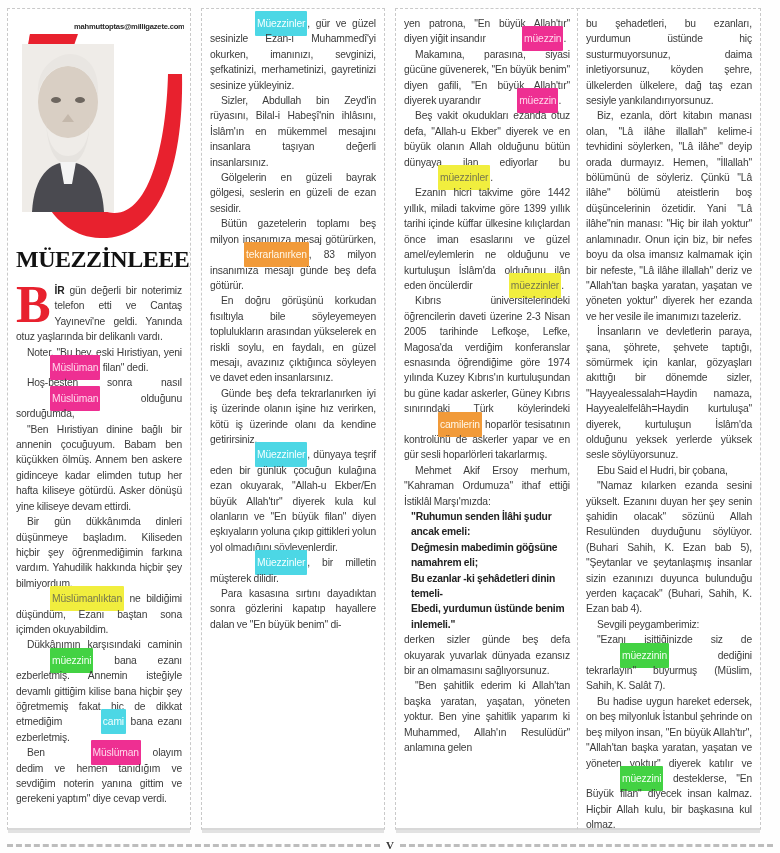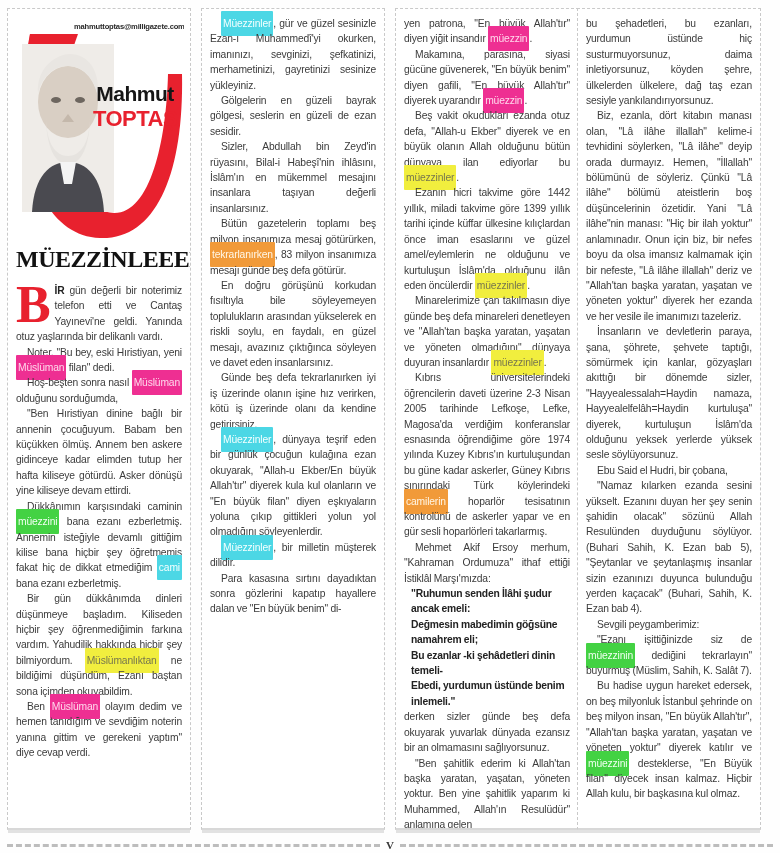--- a/index.html
+++ b/index.html
@@ -21,21 +21,21 @@
 
   .para{
     margin:0;color:#3b3b3b;font-size:10.3px;line-height:15.4px;
     text-align:justify;text-indent:11px;letter-spacing:-0.15px;word-spacing:-0.3px;
   }
   .para.noindent{text-indent:0;}
   .para.verse{
     font-weight:bold;color:#222;text-indent:0;padding-left:7px;text-align:left;
     letter-spacing:-0.2px;
   }
-  .hl{padding:7px 2px;border-radius:1px;}
+  .hl{padding:7px 2px;border-radius:1px;margin-left:34px;}
   .hl-magenta{background:var(--hl-magenta);color:#ffd9ec;}
   .hl-yellow{background:var(--hl-yellow);color:#77774e;}
   .hl-green{background:var(--hl-green);color:#f0fff0;}
   .hl-cyan{background:var(--hl-cyan);color:#f4ffff;}
   .hl-orange{background:var(--hl-orange);color:#fff6e6;}
   .lead{font-weight:bold;color:#222;}
   .dropcap{
     float:left;font-family:"Liberation Serif",serif;font-weight:bold;
     font-size:52px;line-height:40px;color:var(--accent);padding:2px 4px 0 0;
   }
@@ -90,57 +90,52 @@
         <ellipse cx="46" cy="58" rx="30" ry="36" fill="#d9cfc4"></ellipse>
         <path d="M16,50 C14,22 36,10 48,10 C66,10 78,26 76,52 C70,30 58,22 46,22 C32,22 20,32 16,50 Z" fill="#e9e6e2"></path>
         <path d="M24,72 C24,100 34,112 46,112 C58,112 68,100 68,72 C68,96 62,120 46,120 C30,120 24,96 24,72 Z" fill="#e6e3df"></path>
         <ellipse cx="34" cy="56" rx="5" ry="3" fill="#6d665f"></ellipse>
         <ellipse cx="58" cy="56" rx="5" ry="3" fill="#6d665f"></ellipse>
         <path d="M40,78 L52,78 L46,70 Z" fill="#c4b8ab"></path>
         <path d="M10,168 C12,132 28,118 46,118 C64,118 80,132 82,168 Z" fill="#4a4a50"></path>
         <path d="M38,118 L54,118 L50,140 L42,140 Z" fill="#f4f4f4"></path>
       </svg>
       <div class="author-email">mahmuttoptas@milligazete.com.tr</div>
-      <div class="author-name">
-        <span class="author-first">Mahmut</span>
-        <span class="author-last">TOPTAŞ</span>
-      </div>
     </div>
     <h1 class="headline">MÜEZZİNLEEEER!</h1>
     <div class="col-text">
         <p class="para noindent"><span class="dropcap">B</span><span class="lead">İR</span> gün değerli bir noterimiz telefon etti ve Cantaş Yayınevi'ne geldi. Yanında otuz yaşlarında bir delikanlı vardı.</p>
         <p class="para">Noter, "Bu bey, eski Hıristiyan, yeni <span class="hl hl-magenta">Müslüman</span> filan" dedi.</p>
         <p class="para">Hoş-beşten sonra nasıl <span class="hl hl-magenta">Müslüman</span> olduğunu sorduğumda,</p>
         <p class="para">"Ben Hıristiyan dinine bağlı bir annenin çocuğuyum. Babam ben küçükken ölmüş. Annem ben askere gidinceye kadar elimden tutup her hafta kiliseye götürdü. Asker dönüşü yine kiliseye devam ettirdi.</p>
+        <p class="para">Bir gün dükkânımda dinleri düşünmeye başladım. Kiliseden hiçbir şey öğrenmediğimin farkına vardım. Yahudilik hakkında hiçbir şey bilmiyordum. <span class="hl hl-yellow">Müslümanlıktan</span> ne bildiğimi düşündüm, Ezanı baştan sona içimden okuyabildim.</p>
         <p class="para">Dükkânımın karşısındaki caminin <span class="hl hl-green">müezzini</span> bana ezanı ezberletmiş. Annemin isteğiyle devamlı gittiğim kilise bana hiçbir şey öğretmemiş fakat hiç de dikkat etmediğim <span class="hl hl-cyan">cami</span> bana ezanı ezberletmiş.</p>
-        <p class="para">Bir gün dükkânımda dinleri düşünmeye başladım. Kiliseden hiçbir şey öğrenmediğimin farkına vardım. Yahudilik hakkında hiçbir şey bilmiyordum. <span class="hl hl-yellow">Müslümanlıktan</span> ne bildiğimi düşündüm, Ezanı baştan sona içimden okuyabildim.</p>
         <p class="para">Ben <span class="hl hl-magenta">Müslüman</span> olayım dedim ve hemen tanıdığım ve sevdiğim noterin yanına gittim ve gerekeni yaptım" diye cevap verdi.</p>
       </div>
   </div>
 
   <div class="col col2">
     <div class="col-text">
         <p class="para"><span class="hl hl-cyan">Müezzinler</span>, gür ve güzel sesinizle Ezan-ı Muhammedî'yi okurken, imanınızı, sevginizi, şefkatinizi, merhametinizi, gayretinizi sesinize yükleyiniz.</p>
+        <p class="para">Sizler, Abdullah bin Zeyd'in rüyasını, Bilal-i Habeşî'nin ihlâsını, İslâm'ın en mükemmel mesajını insanlara taşıyan değerli insanlarsınız.</p>
         <p class="para">Gölgelerin en güzeli bayrak gölgesi, seslerin en güzeli de ezan sesidir.</p>
-        <p class="para">Sizler, Abdullah bin Zeyd'in rüyasını, Bilal-i Habeşî'nin ihlâsını, İslâm'ın en mükemmel mesajını insanlara taşıyan değerli insanlarsınız.</p>
         <p class="para">Bütün gazetelerin toplamı beş milyon insanımıza mesaj götürürken, <span class="hl hl-orange">tekrarlanırken</span>, 83 milyon insanımıza mesajı günde beş defa götürür.</p>
         <p class="para">En doğru görüşünü korkudan fısıltıyla bile söyleyemeyen toplulukların arasından yükselerek en riskli soylu, en faydalı, en güzel mesajı, avazınız çıktığınca söyleyen ve davet eden insanlarsınız.</p>
         <p class="para">Günde beş defa tekrarlanırken iyi iş üzerinde olanın işine hız verirken, kötü iş üzerinde olanı da kendine getirirsiniz.</p>
         <p class="para"><span class="hl hl-cyan">Müezzinler</span>, dünyaya teşrif eden bir günlük çocuğun kulağına ezan okuyarak, "Allah-u Ekber/En büyük Allah'tır" diyerek kula kul olanların ve "En büyük filan" diyen eşkıyaların yoluna çıkıp gittikleri yolun yol olmadığını söyleyenlerdir.</p>
         <p class="para"><span class="hl hl-cyan">Müezzinler</span>, bir milletin müşterek dilidir.</p>
         <p class="para">Para kasasına sırtını dayadıktan sonra gözlerini kapatıp hayallere dalan ve "En büyük benim" di-</p>
       </div>
   </div>
   <div class="col col3">
     <div class="col-text">
         <p class="para noindent">yen patrona, "En büyük Allah'tır" diyen yiğit insandır <span class="hl hl-magenta">müezzin</span>.</p>
         <p class="para">Makamına, parasına, siyasi gücüne güvenerek, "En büyük benim" diyen gafili, "En büyük Allah'tır" diyerek uyarandır <span class="hl hl-magenta">müezzin</span>.</p>
         <p class="para">Beş vakit okudukları ezanda otuz defa, "Allah-u Ekber" diyerek ve en büyük olanın Allah olduğunu bütün dünyaya ilan ediyorlar bu <span class="hl hl-yellow">müezzinler</span>.</p>
         <p class="para">Ezanın hicri takvime göre 1442 yıllık, miladi takvime göre 1399 yıllık tarihi içinde küffar ülkesine kılıçlardan önce iman esaslarını ve güzel amel/eylemlerin ne olduğunu ve kurtuluşun İslâm'da olduğunu ilân eden öncülerdir <span class="hl hl-yellow">müezzinler</span>.</p>
-        <p class="para">Minarelerimize çan takılmasın diye günde beş defa minareleri denetleyen ve "Allah'tan başka yaratan, yaşatan ve yöneten olmadığını" dünyaya duyuran insanlardır <span class="hl hl-yellow">müezzinler</span>.</p>
         <p class="para">Kıbrıs üniversitelerindeki öğrencilerin daveti üzerine 2-3 Nisan 2005 tarihinde Lefkoşe, Lefke, Magosa'da verdiğim konferanslar esnasında öğrendiğime göre 1974 yılında Kuzey Kıbrıs'ın kurtuluşundan bu güne kadar askerler, Güney Kıbrıs sınırındaki Türk köylerindeki <span class="hl hl-orange">camilerin</span> hoparlör tesisatının kontrolünü de askerler yapar ve en gür sesli hoparlörleri takarlarmış.</p>
         <p class="para">Mehmet Akif Ersoy merhum, "Kahraman Ordumuza" ithaf ettiği İstiklâl Marşı'mızda:</p>
         <p class="para verse"><span>"Ruhumun senden İlâhi şudur ancak emeli:</span><br><span>Değmesin mabedimin göğsüne namahrem eli;</span><br><span>Bu ezanlar -ki şehâdetleri dinin temeli-</span><br><span>Ebedi, yurdumun üstünde benim inlemeli."</span></p>
         <p class="para noindent">derken sizler günde beş defa okuyarak yuvarlak dünyada ezansız bir an olmamasını sağlıyorsunuz.</p>
         <p class="para">"Ben şahitlik ederim ki Allah'tan başka yaratan, yaşatan, yöneten yoktur. Ben yine şahitlik yaparım ki Muhammed, Allah'ın Resulüdür" anlamına gelen</p>
       </div>
   </div>
   <div class="col col4">
     <div class="col-text">
         <p class="para noindent">bu şehadetleri, bu ezanları, yurdumun üstünde hiç susturmuyorsunuz, daima inletiyorsunuz, köyden şehre, ülkelerden ülkelere, dağ taş ezan sesiyle yankılandırıyorsunuz.</p>

